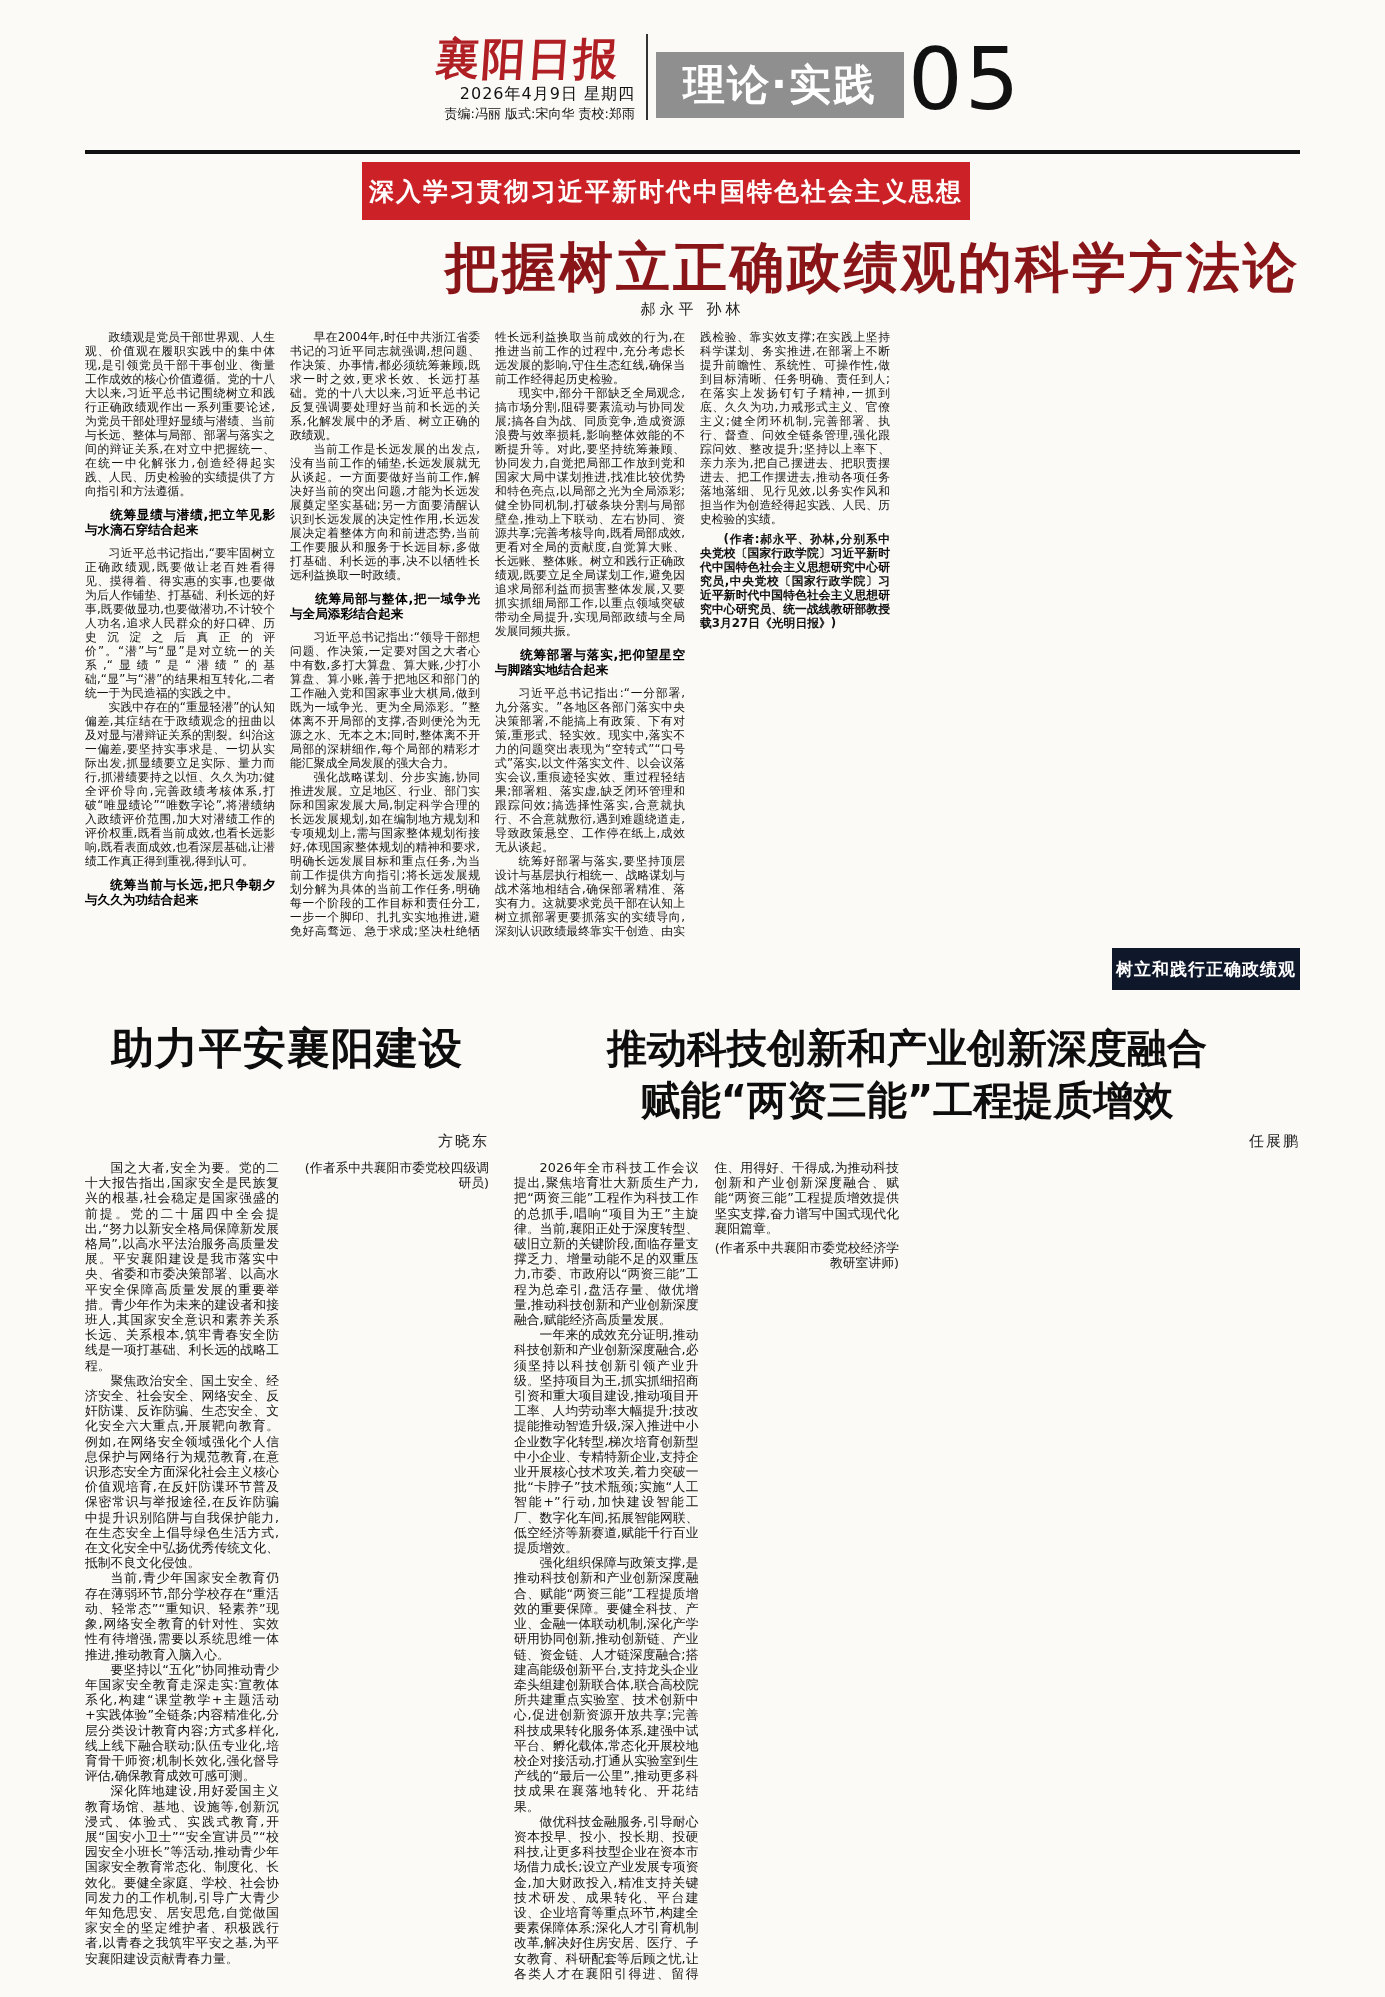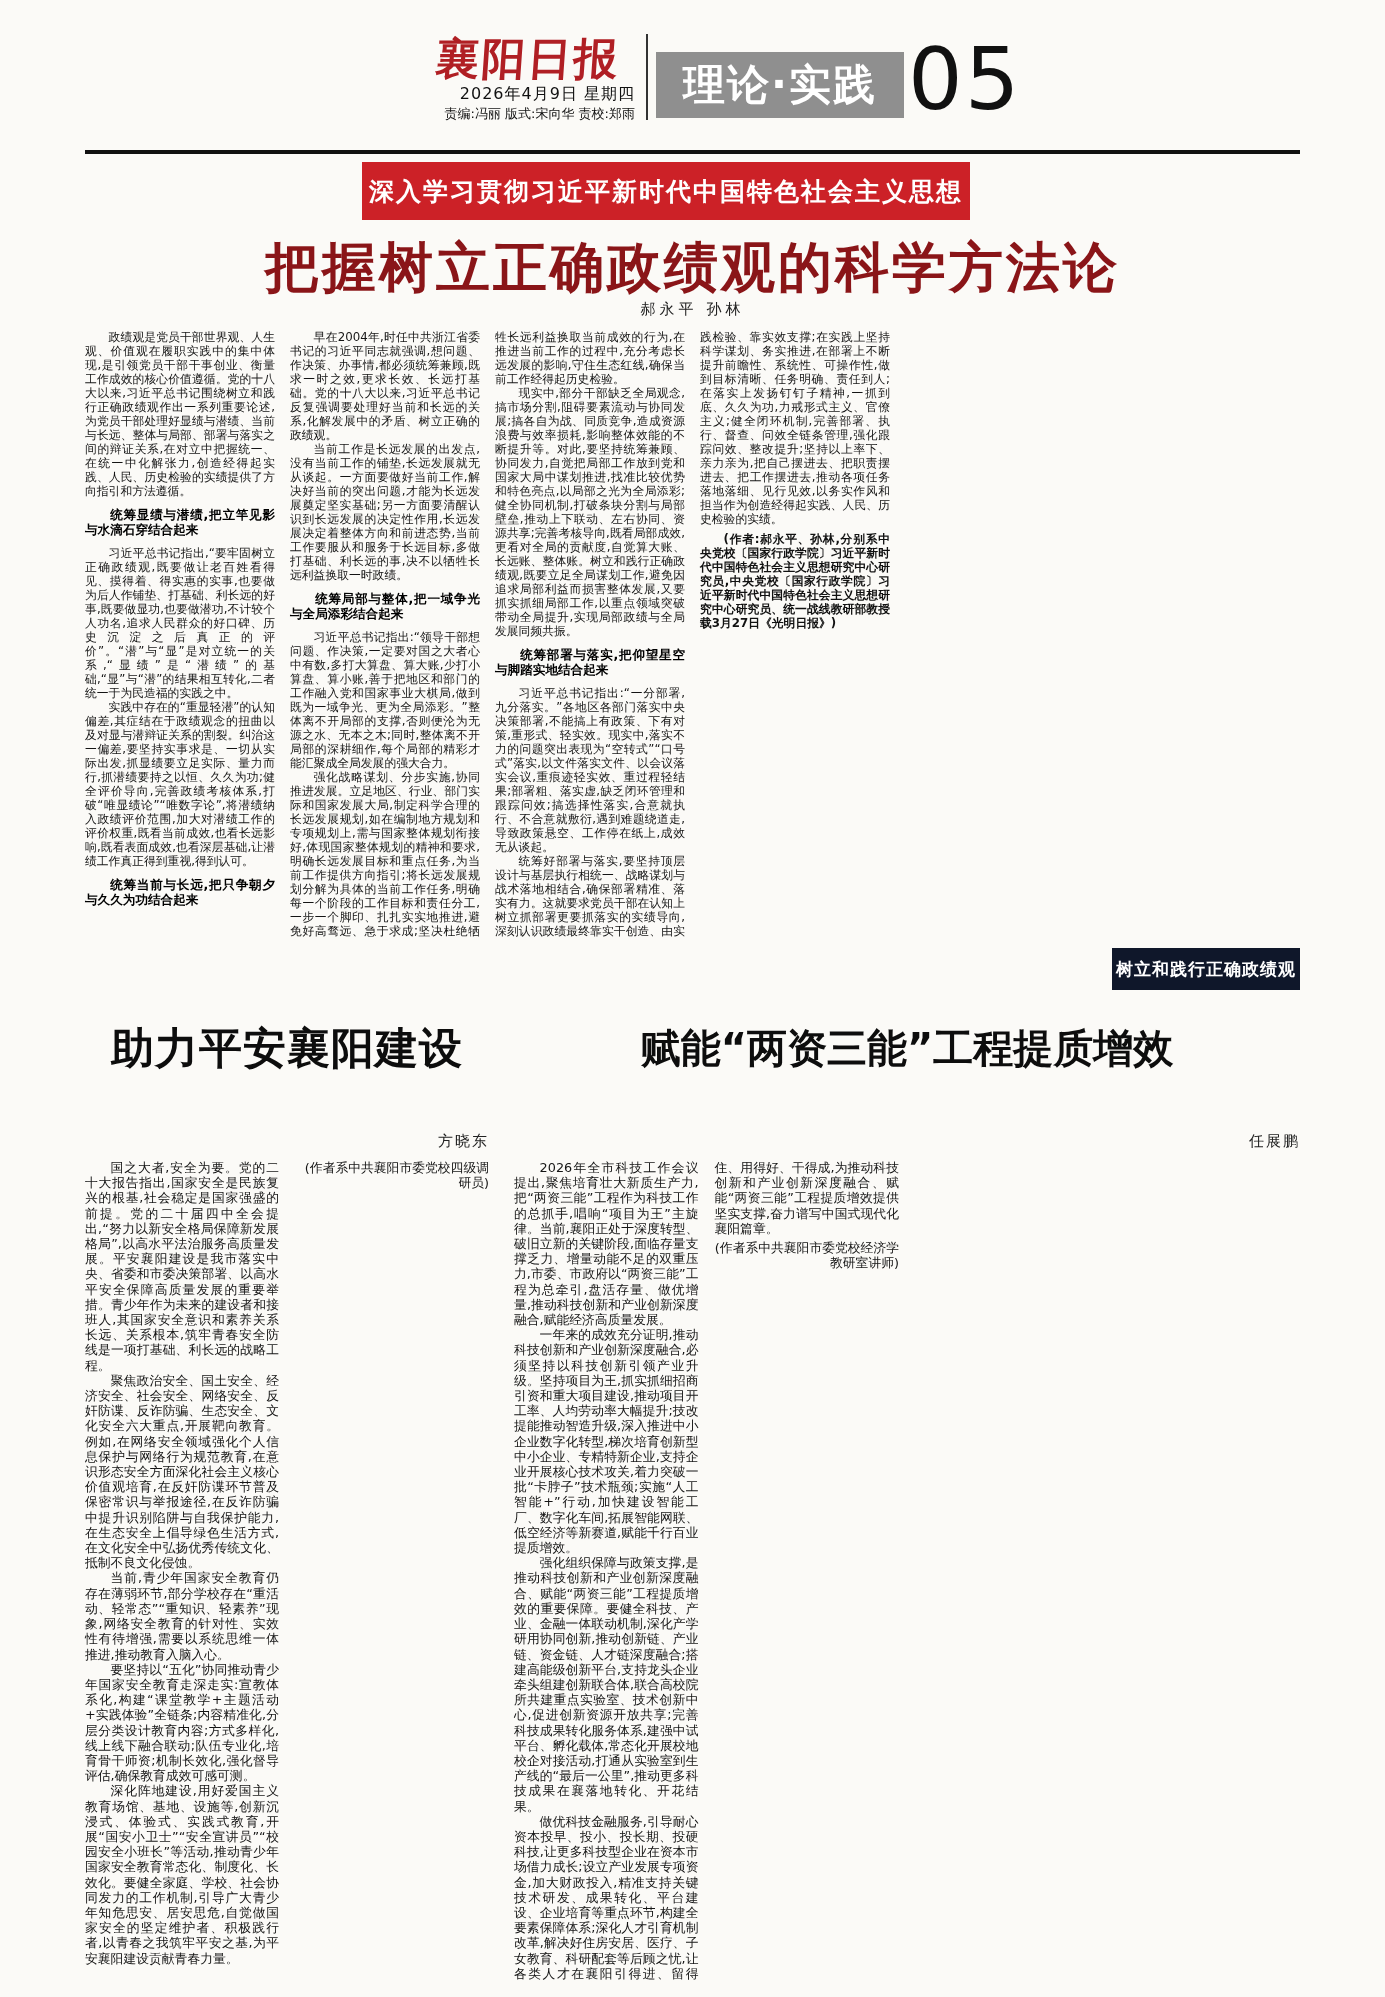--- a/index.html
+++ b/index.html
@@ -27,21 +27,21 @@
   .section-title{color:#fff;font-size:42px;font-weight:bold;letter-spacing:2px;white-space:nowrap;}
   .page-number{left:908px;top:36px;font-size:86px;line-height:86px;color:#111;font-weight:400;letter-spacing:2px;}
   .header-rule{left:85px;top:150px;width:1215px;height:4px;background:#111;}
   
   .banner{
     left:362px;top:162px;width:608px;height:58px;background:#cc2127;
     display:flex;align-items:center;justify-content:center;
   }
   .banner-text{color:#fff;font-size:25px;font-weight:bold;letter-spacing:2px;white-space:nowrap;}
   .main-headline{
-    left:85px;top:232px;width:1215px;text-align:center;
+    left:85px;top:232px;width:1215px;text-align:right;
     font-size:54px;font-weight:bold;color:#8a1518;letter-spacing:3px;white-space:nowrap;
   }
   .main-authors{left:85px;top:300px;width:1215px;text-align:center;font-size:15px;color:#222;letter-spacing:4px;}
   
   .main-body{
     left:85px;top:330px;width:1215px;height:610px;
     column-count:6;column-gap:15px;column-fill:auto;
     font-size:11.8px;line-height:14px;text-align:justify;color:#141414;
   }
   .main-body p,.bottom-body p{margin:0;text-indent:2em;}
@@ -120,20 +120,21 @@
 <div class="abs bottom-body bl-body">
     <p>国之大者,安全为要。党的二十大报告指出,国家安全是民族复兴的根基,社会稳定是国家强盛的前提。党的二十届四中全会提出,“努力以新安全格局保障新发展格局”,以高水平法治服务高质量发展。平安襄阳建设是我市落实中央、省委和市委决策部署、以高水平安全保障高质量发展的重要举措。青少年作为未来的建设者和接班人,其国家安全意识和素养关系长远、关系根本,筑牢青春安全防线是一项打基础、利长远的战略工程。</p>
     <p>聚焦政治安全、国土安全、经济安全、社会安全、网络安全、反奸防谍、反诈防骗、生态安全、文化安全六大重点,开展靶向教育。例如,在网络安全领域强化个人信息保护与网络行为规范教育,在意识形态安全方面深化社会主义核心价值观培育,在反奸防谍环节普及保密常识与举报途径,在反诈防骗中提升识别陷阱与自我保护能力,在生态安全上倡导绿色生活方式,在文化安全中弘扬优秀传统文化、抵制不良文化侵蚀。</p>
     <p>当前,青少年国家安全教育仍存在薄弱环节,部分学校存在“重活动、轻常态”“重知识、轻素养”现象,网络安全教育的针对性、实效性有待增强,需要以系统思维一体推进,推动教育入脑入心。</p>
     <p>要坚持以“五化”协同推动青少年国家安全教育走深走实:宣教体系化,构建“课堂教学+主题活动+实践体验”全链条;内容精准化,分层分类设计教育内容;方式多样化,线上线下融合联动;队伍专业化,培育骨干师资;机制长效化,强化督导评估,确保教育成效可感可测。</p>
     <p>深化阵地建设,用好爱国主义教育场馆、基地、设施等,创新沉浸式、体验式、实践式教育,开展“国安小卫士”“安全宣讲员”“校园安全小班长”等活动,推动青少年国家安全教育常态化、制度化、长效化。要健全家庭、学校、社会协同发力的工作机制,引导广大青少年知危思安、居安思危,自觉做国家安全的坚定维护者、积极践行者,以青春之我筑牢平安之基,为平安襄阳建设贡献青春力量。</p>
     <p class="bottom-note">(作者系中共襄阳市委党校四级调研员)</p>
   </div>
 
 <div class="abs br-headline">
+  <div>推动科技创新和产业创新深度融合</div>
   <div>赋能“两资三能”工程提质增效</div>
 </div>
 <div class="abs byline br-byline">任展鹏</div>
 <div class="abs bottom-body br-body">
     <p>2026年全市科技工作会议提出,聚焦培育壮大新质生产力,把“两资三能”工程作为科技工作的总抓手,唱响“项目为王”主旋律。当前,襄阳正处于深度转型、破旧立新的关键阶段,面临存量支撑乏力、增量动能不足的双重压力,市委、市政府以“两资三能”工程为总牵引,盘活存量、做优增量,推动科技创新和产业创新深度融合,赋能经济高质量发展。</p>
     <p>一年来的成效充分证明,推动科技创新和产业创新深度融合,必须坚持以科技创新引领产业升级。坚持项目为王,抓实抓细招商引资和重大项目建设,推动项目开工率、人均劳动率大幅提升;技改提能推动智造升级,深入推进中小企业数字化转型,梯次培育创新型中小企业、专精特新企业,支持企业开展核心技术攻关,着力突破一批“卡脖子”技术瓶颈;实施“人工智能+”行动,加快建设智能工厂、数字化车间,拓展智能网联、低空经济等新赛道,赋能千行百业提质增效。</p>
     <p>强化组织保障与政策支撑,是推动科技创新和产业创新深度融合、赋能“两资三能”工程提质增效的重要保障。要健全科技、产业、金融一体联动机制,深化产学研用协同创新,推动创新链、产业链、资金链、人才链深度融合;搭建高能级创新平台,支持龙头企业牵头组建创新联合体,联合高校院所共建重点实验室、技术创新中心,促进创新资源开放共享;完善科技成果转化服务体系,建强中试平台、孵化载体,常态化开展校地校企对接活动,打通从实验室到生产线的“最后一公里”,推动更多科技成果在襄落地转化、开花结果。</p>
     <p>做优科技金融服务,引导耐心资本投早、投小、投长期、投硬科技,让更多科技型企业在资本市场借力成长;设立产业发展专项资金,加大财政投入,精准支持关键技术研发、成果转化、平台建设、企业培育等重点环节,构建全要素保障体系;深化人才引育机制改革,解决好住房安居、医疗、子女教育、科研配套等后顾之忧,让各类人才在襄阳引得进、留得住、用得好、干得成,为推动科技创新和产业创新深度融合、赋能“两资三能”工程提质增效提供坚实支撑,奋力谱写中国式现代化襄阳篇章。</p>
     <p class="bottom-note">(作者系中共襄阳市委党校经济学教研室讲师)</p>
   </div>

